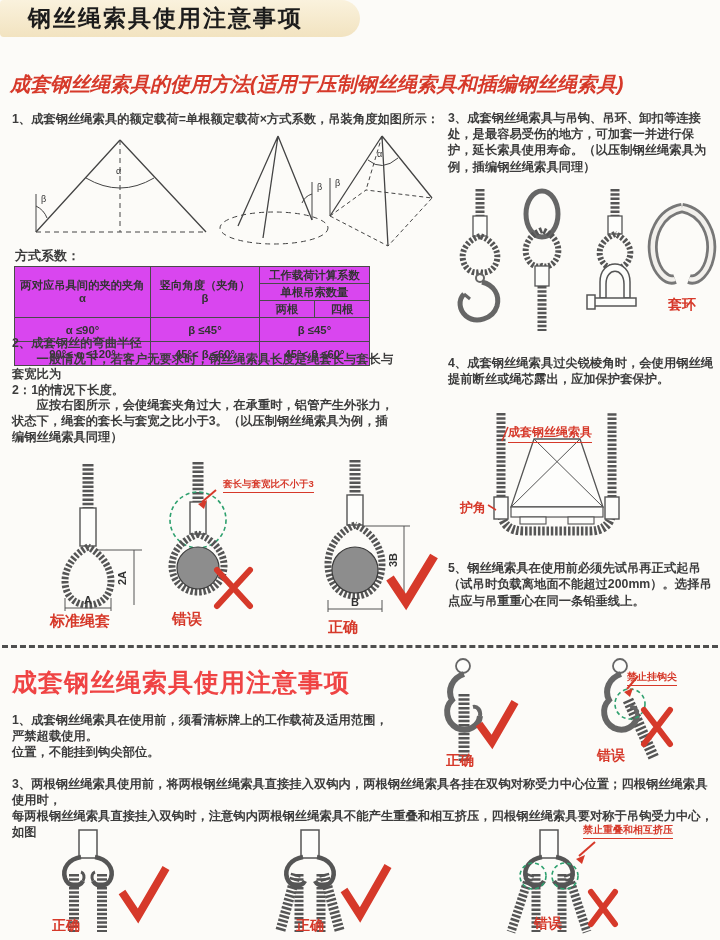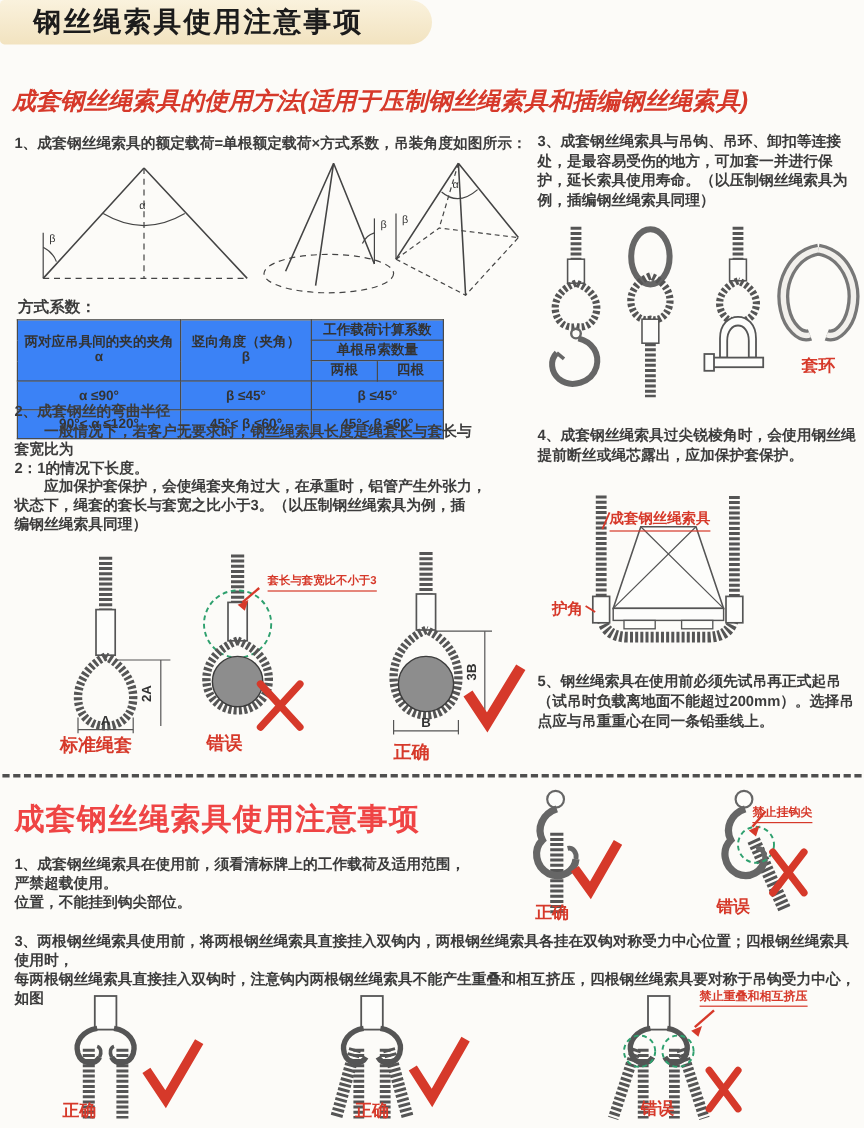--- a/index.html
+++ b/index.html
@@ -9,21 +9,21 @@
   .body-txt{font-size:12.3px;line-height:15.6px;font-weight:bold;color:#3c3c3c;letter-spacing:0;}
   .red-label{position:absolute;color:#d6392a;font-weight:bold;}
   .callout{position:absolute;color:#d6392a;font-weight:bold;border-bottom:1px solid #d6392a;padding-bottom:1px;}
   #header-badge{left:0;top:7;width:332px;height:37px;background:linear-gradient(180deg,#faf2dd,#f2e3c0);
         border-radius:4px 20px 20px 4px;display:flex;align-items:center;padding-left:28px;
         font-size:23px;font-weight:bold;color:#1c1c1c;letter-spacing:2px;}
   #title1{left:10px;top:71px;font-size:20px;font-weight:bold;color:#d6392a;font-style:italic;}
   #title2{left:12px;top:666px;font-size:25px;font-weight:bold;color:#ef4444;letter-spacing:1px;}
   table.coef{position:absolute;left:14px;top:266px;border-collapse:collapse;table-layout:fixed;}
   table.coef th,table.coef td{border:1.2px solid #4a4a4a;text-align:center;vertical-align:middle;
-        font-size:11.3px;font-weight:bold;color:#333;padding:1px 2px;background:#3b82f6;}
+        font-size:11.3px;font-weight:bold;color:#333;padding:1px 2px;background:#d946ef;}
   table.coef th{height:14px;line-height:13px;}
   table.coef td{height:21px;}
   .divider{left:2px;top:645px;width:716px;border-top:3px dashed #4f4f4f;height:0;}
   svg{position:absolute;overflow:visible;}
   svg text{font-family:"Liberation Sans","DejaVu Sans",sans-serif;fill:#333;}
 </style>
 </head>
 <body>
 
 <div id="page">
@@ -103,21 +103,21 @@
       <td colspan="2">45°&lt; β ≤60°</td>
     </tr>
   </tbody>
     </table>
 
   <div class="abs" style="left:12px;top:336px;width:426px;">
     <div class="body-txt">2、成套钢丝的弯曲半径</div>
     <div class="body-txt">　　一般情况下，若客户无要求时，钢丝绳索具长度是绳套长与套长与</div>
     <div class="body-txt">套宽比为</div>
     <div class="body-txt">2：1的情况下长度。</div>
-    <div class="body-txt">　　应加保护套保护，会使绳套夹角过大，在承重时，铝管产生外张力，</div>
+    <div class="body-txt">　　应按右图所示，会使绳套夹角过大，在承重时，铝管产生外张力，</div>
     <div class="body-txt">状态下，绳套的套长与套宽之比小于3。（以压制钢丝绳索具为例，插</div>
     <div class="body-txt">编钢丝绳索具同理）</div>
   </div>
 
   <svg style="left:10px;top:460px;" width="430" height="152" viewBox="0 0 430 152">
 
     <g>
       <line x1="78" y1="4" x2="78" y2="48" stroke="#555" stroke-width="11" stroke-dasharray="2.5,1.8"></line>
       <rect x="70" y="48" width="16" height="38" fill="#fdfdfb" stroke="#555" stroke-width="1.4"></rect>
       <path d="M78,87 C64,94 55,108 55,121 C55,136 65,145 78,145 C91,145 101,136 101,121 C101,108 92,94 78,87" fill="none" stroke="#555" stroke-width="7" stroke-dasharray="2.5,1.8"></path>

